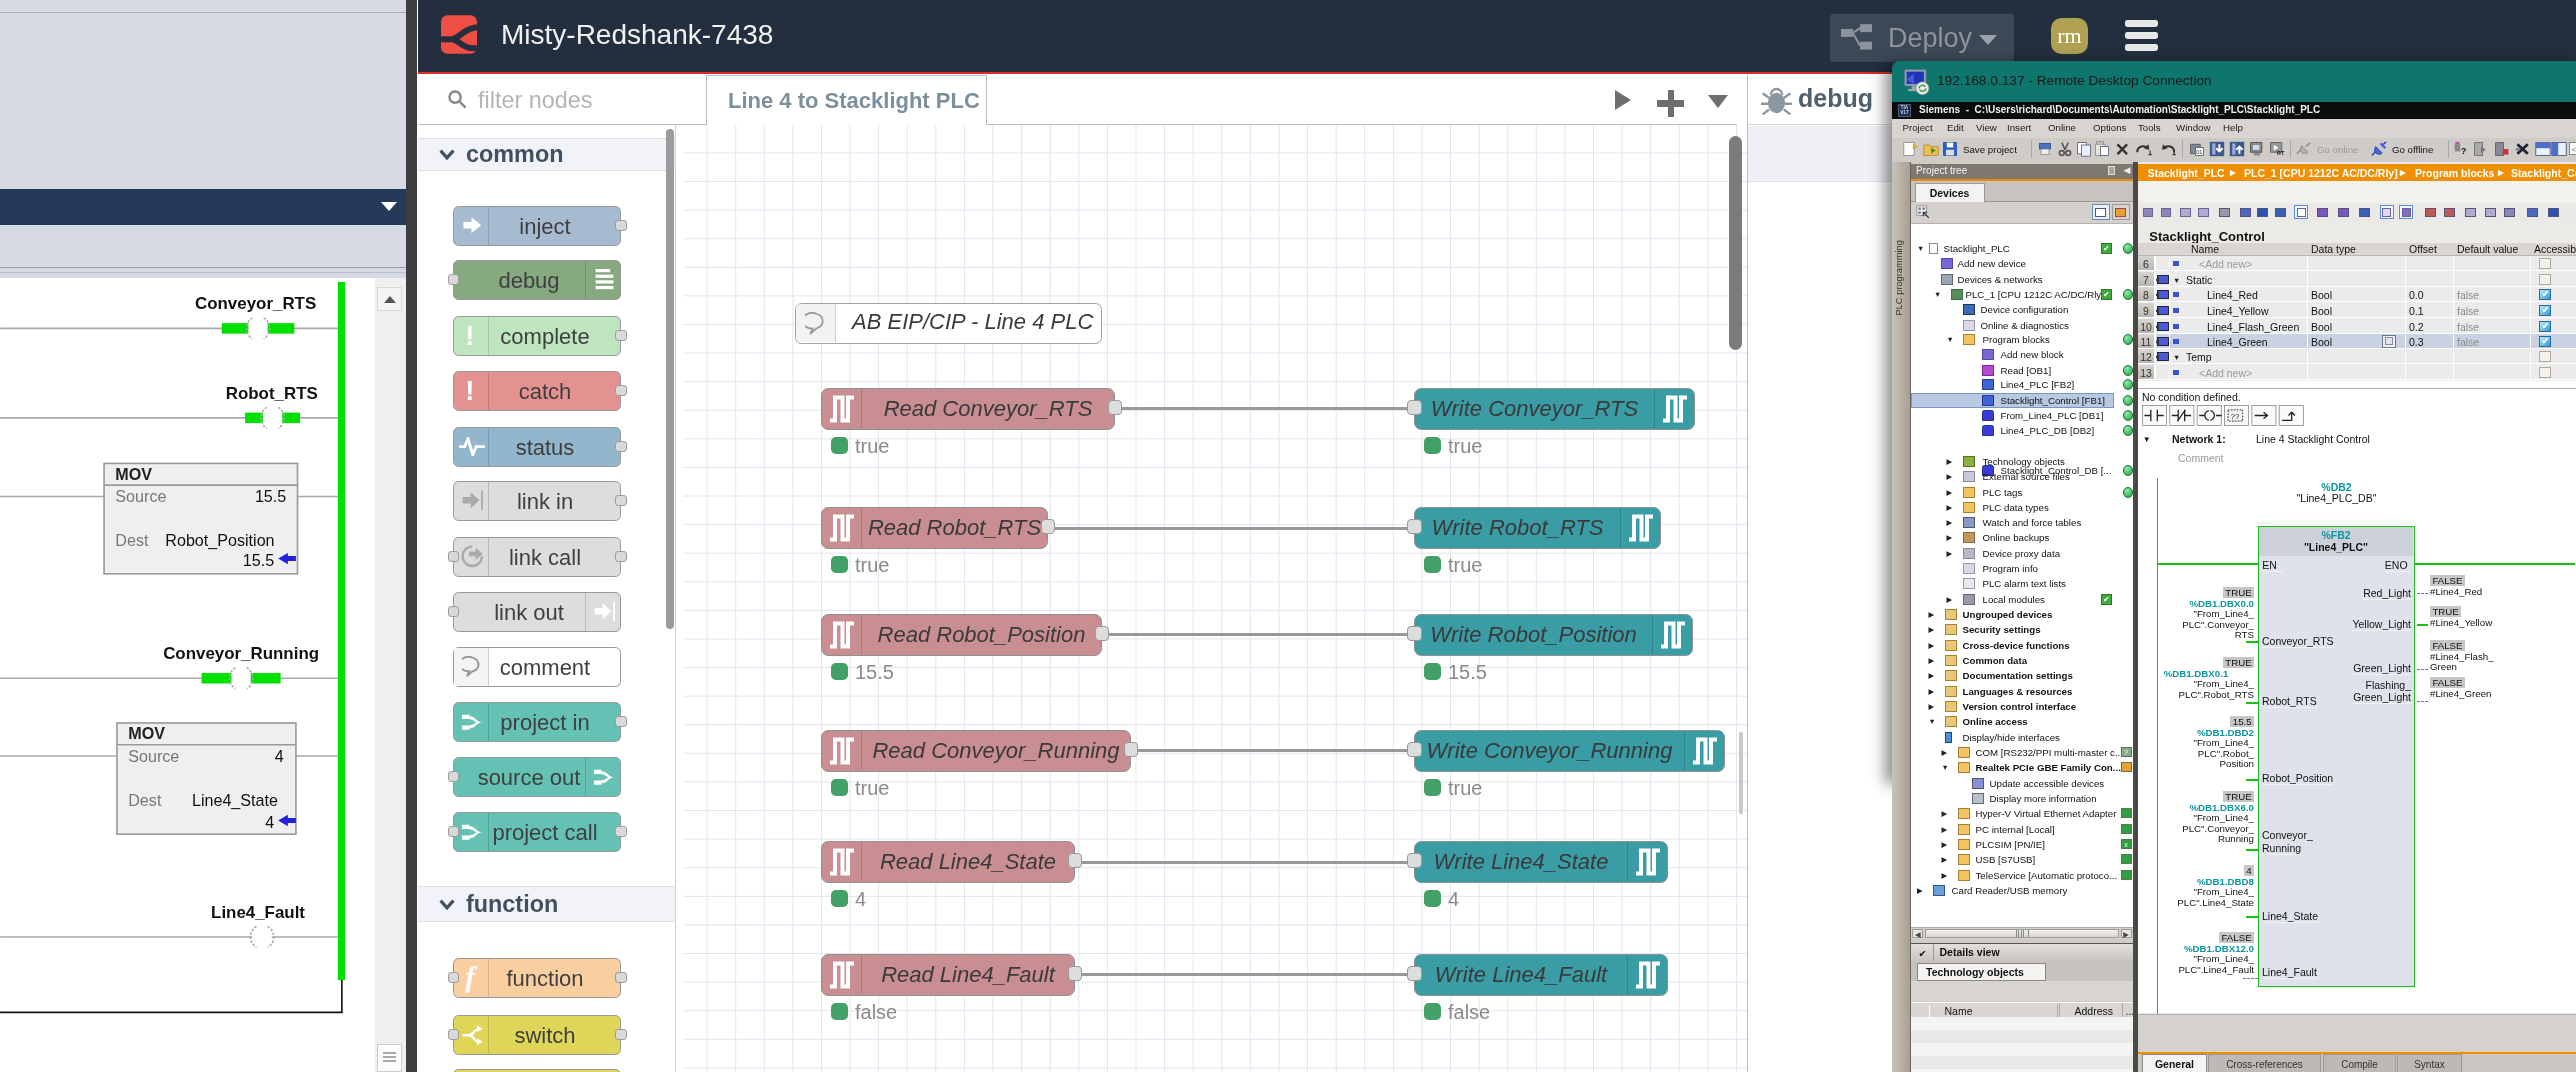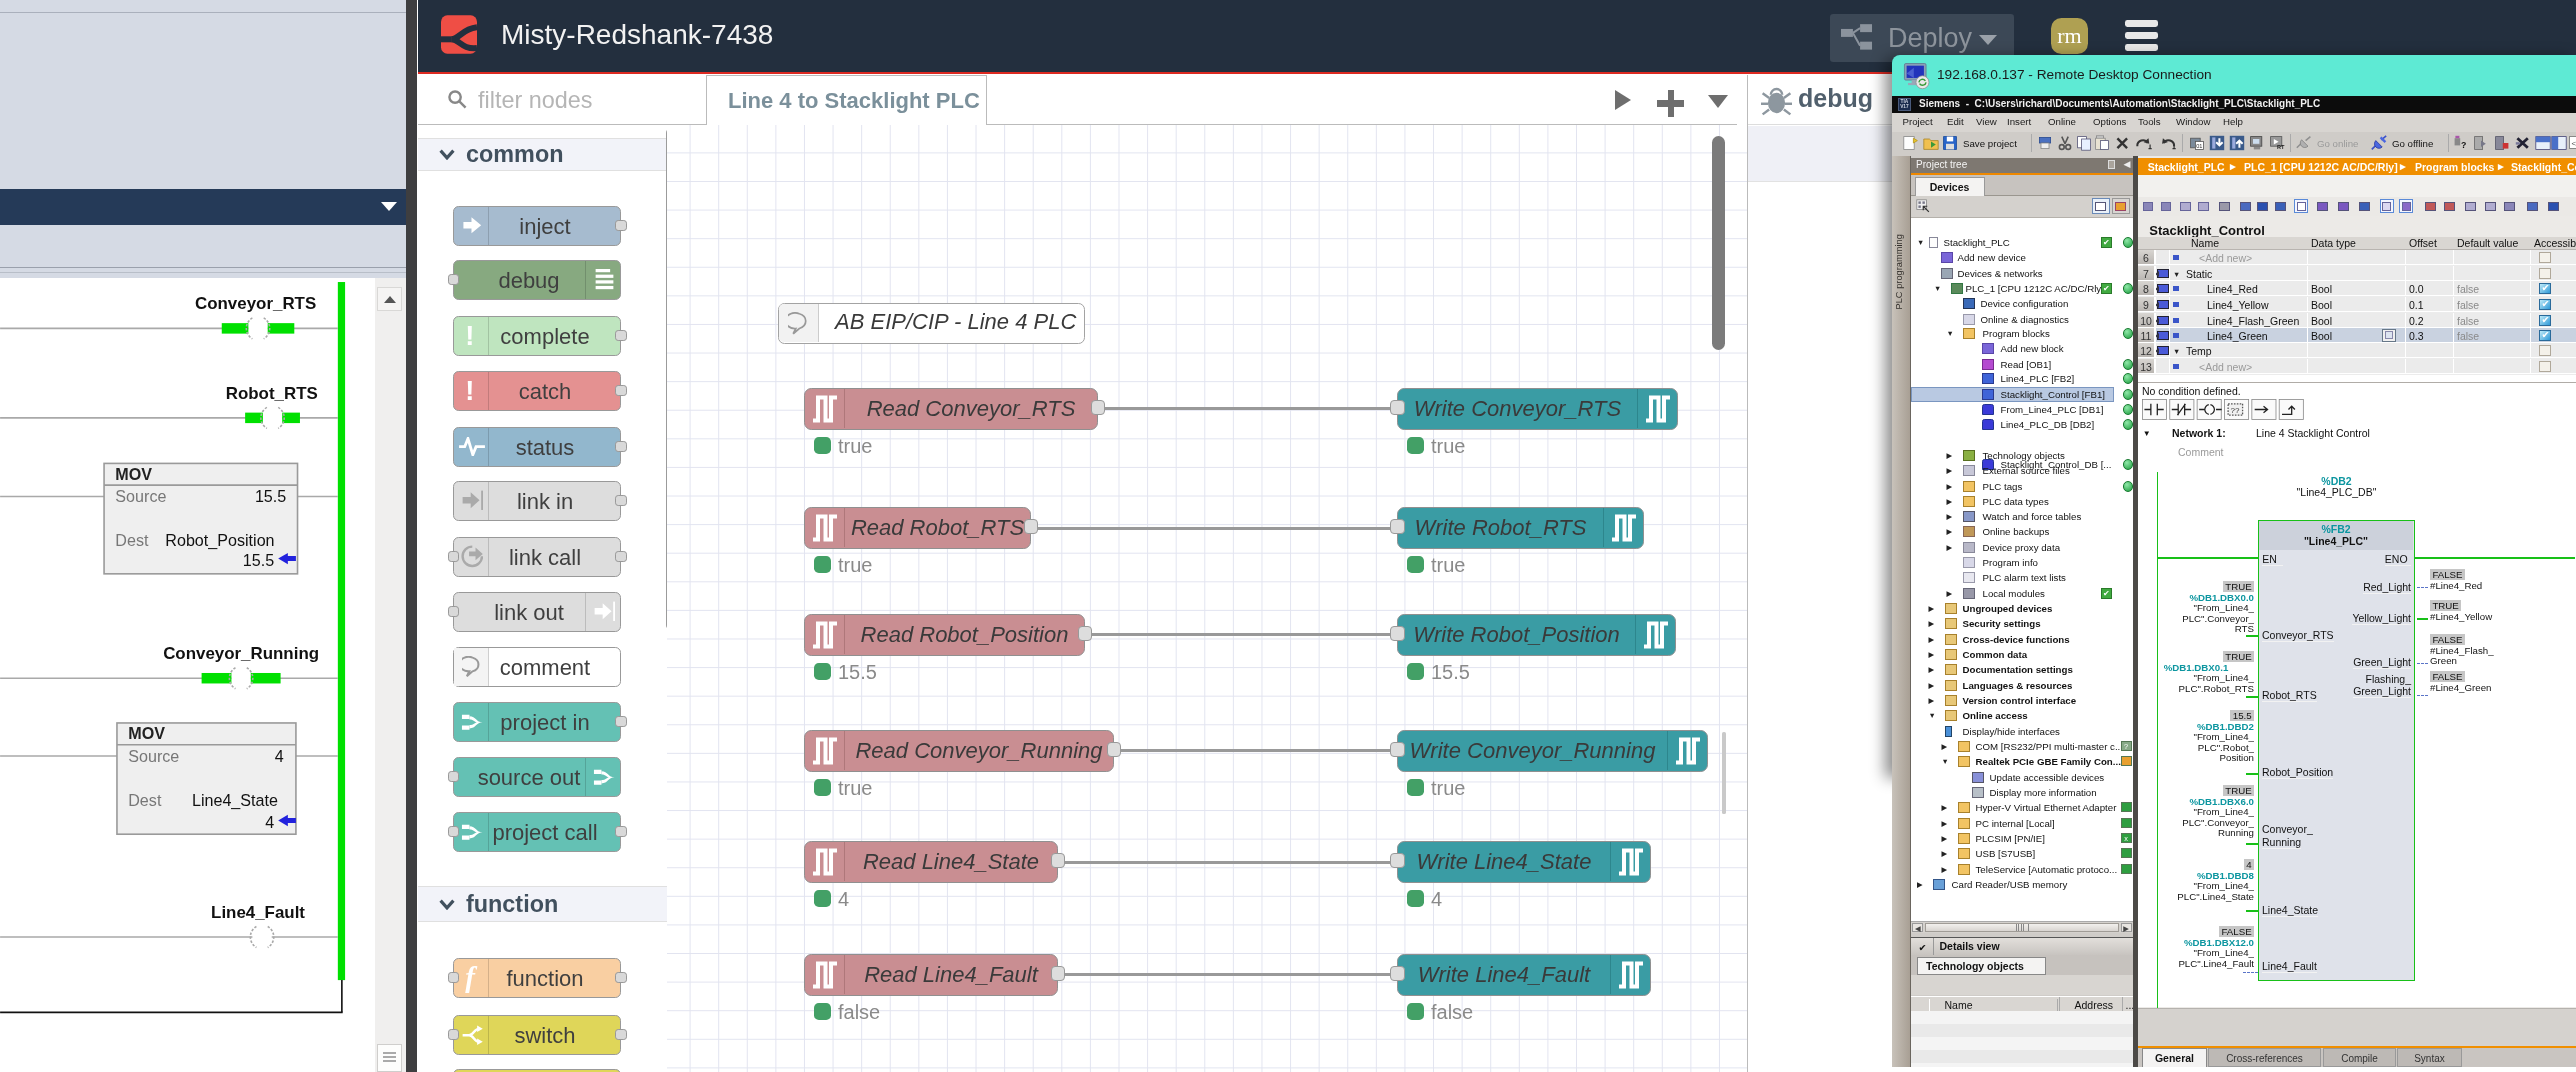--- a/index.html
+++ b/index.html
@@ -331,21 +331,21 @@
             </svg></div>
         <div class="lbl">switch</div>
           <div class="port portL"></div>
           <div class="port portR"></div>
       </div>
 
       <div class="pn" style="top:944px;background:#dfd659;"></div>
 
       <div class="abs" style="left:248px;top:4px;width:8px;height:500px;background:#9b9b9b;border-radius:4px;"></div>
     </div>
-    <div id="nr-canvas" class="abs" style="left:249px;top:125px;width:1116px;height:948px;background:#fff;border-right:0.8px solid #bbb;
+    <div id="nr-canvas" class="abs" style="left:266px;top:125px;width:1116px;height:948px;background:#fff;border-right:0.8px solid #bbb;
       background-image:linear-gradient(to right,#e2e4f0 0.8px,transparent 0.8px),linear-gradient(to bottom,#e2e4f0 0.8px,transparent 0.8px);
       background-size:28.6px 28.6px;background-position:22.6px 27.4px;padding-left:31px;">
 
       <div class="abs" style="left:111px;top:178px;width:307px;height:41px;background:#fff;border:1.6px solid #a3a3a3;border-radius:6.5px;">
         <div class="abs" style="left:0;top:0;width:40px;height:38px;background:#f2f2f2;border-right:0.8px solid #ccc;border-radius:4.8px 0 0 4.8px;">
           <svg style="margin:8px 0 0 9px" width="22.6" height="22.6" viewBox="0 0 26 26">
               <path d="M13 2 a11 9 0 1 0 -4 17 l-3 6 7 -6 a11 9 0 0 0 0 -17" fill="none" stroke="#999" stroke-width="2"></path>
             </svg>
         </div>
         <div class="abs" style="left:56px;top:4.8px;font-size:22px;font-style:italic;color:#3a3a3a;white-space:nowrap;">AB EIP/CIP - Line 4 PLC</div>
@@ -511,21 +511,21 @@
             <line x1="10" y1="30" x2="2" y2="36"></line>
               <line x1="28" y1="30" x2="36" y2="36"></line>
           </g>
         </svg>
         <div class="abs" style="left:50px;top:9px;font-size:25px;font-weight:bold;color:#51606d;">debug</div>
       </div>
       <div class="abs" style="left:0;top:51px;width:829px;height:56px;background:#eff0f6;border-bottom:0.8px solid #e2e2e2;"></div>
     </div>
   </div>
 
-  <div id="rdp" class="abs" style="left:1892px;top:55px;width:684px;height:719px;background:#5eead4;border-radius:8px 0 0 0;box-shadow:-6.5px 3.2px 14.5px rgba(0,0,0,.45);font-size:10.5px;color:#111;">
+  <div id="rdp" class="abs" style="left:1892px;top:61px;width:684px;height:719px;background:#0f766e;border-radius:8px 0 0 0;box-shadow:-6.5px 3.2px 14.5px rgba(0,0,0,.45);font-size:10.5px;color:#111;">
 
     <svg class="abs" style="left:10.5px;top:8px;" width="27.4" height="27" viewBox="0 0 38 36">
       <rect x="2" y="0" width="30" height="23" rx="2" fill="#8aa0b8" stroke="#5f708a"></rect>
       <rect x="5" y="3" width="24" height="17" fill="#2233bb"></rect>
       <path d="M5 14 l10 -8 v14 z" fill="#4a5fd0"></path>
       <rect x="12" y="23" width="10" height="4" fill="#9aa8b8"></rect>
       <rect x="7" y="27" width="20" height="3" fill="#9aa8b8"></rect>
       <circle cx="27" cy="26" r="9" fill="#e9e9e9" stroke="#8a8a8a"></circle>
       <path d="M22 26 a5 5 0 0 1 9 -2 M32 26 a5 5 0 0 1 -9 2" fill="none" stroke="#339933" stroke-width="2"></path>
     </svg>

